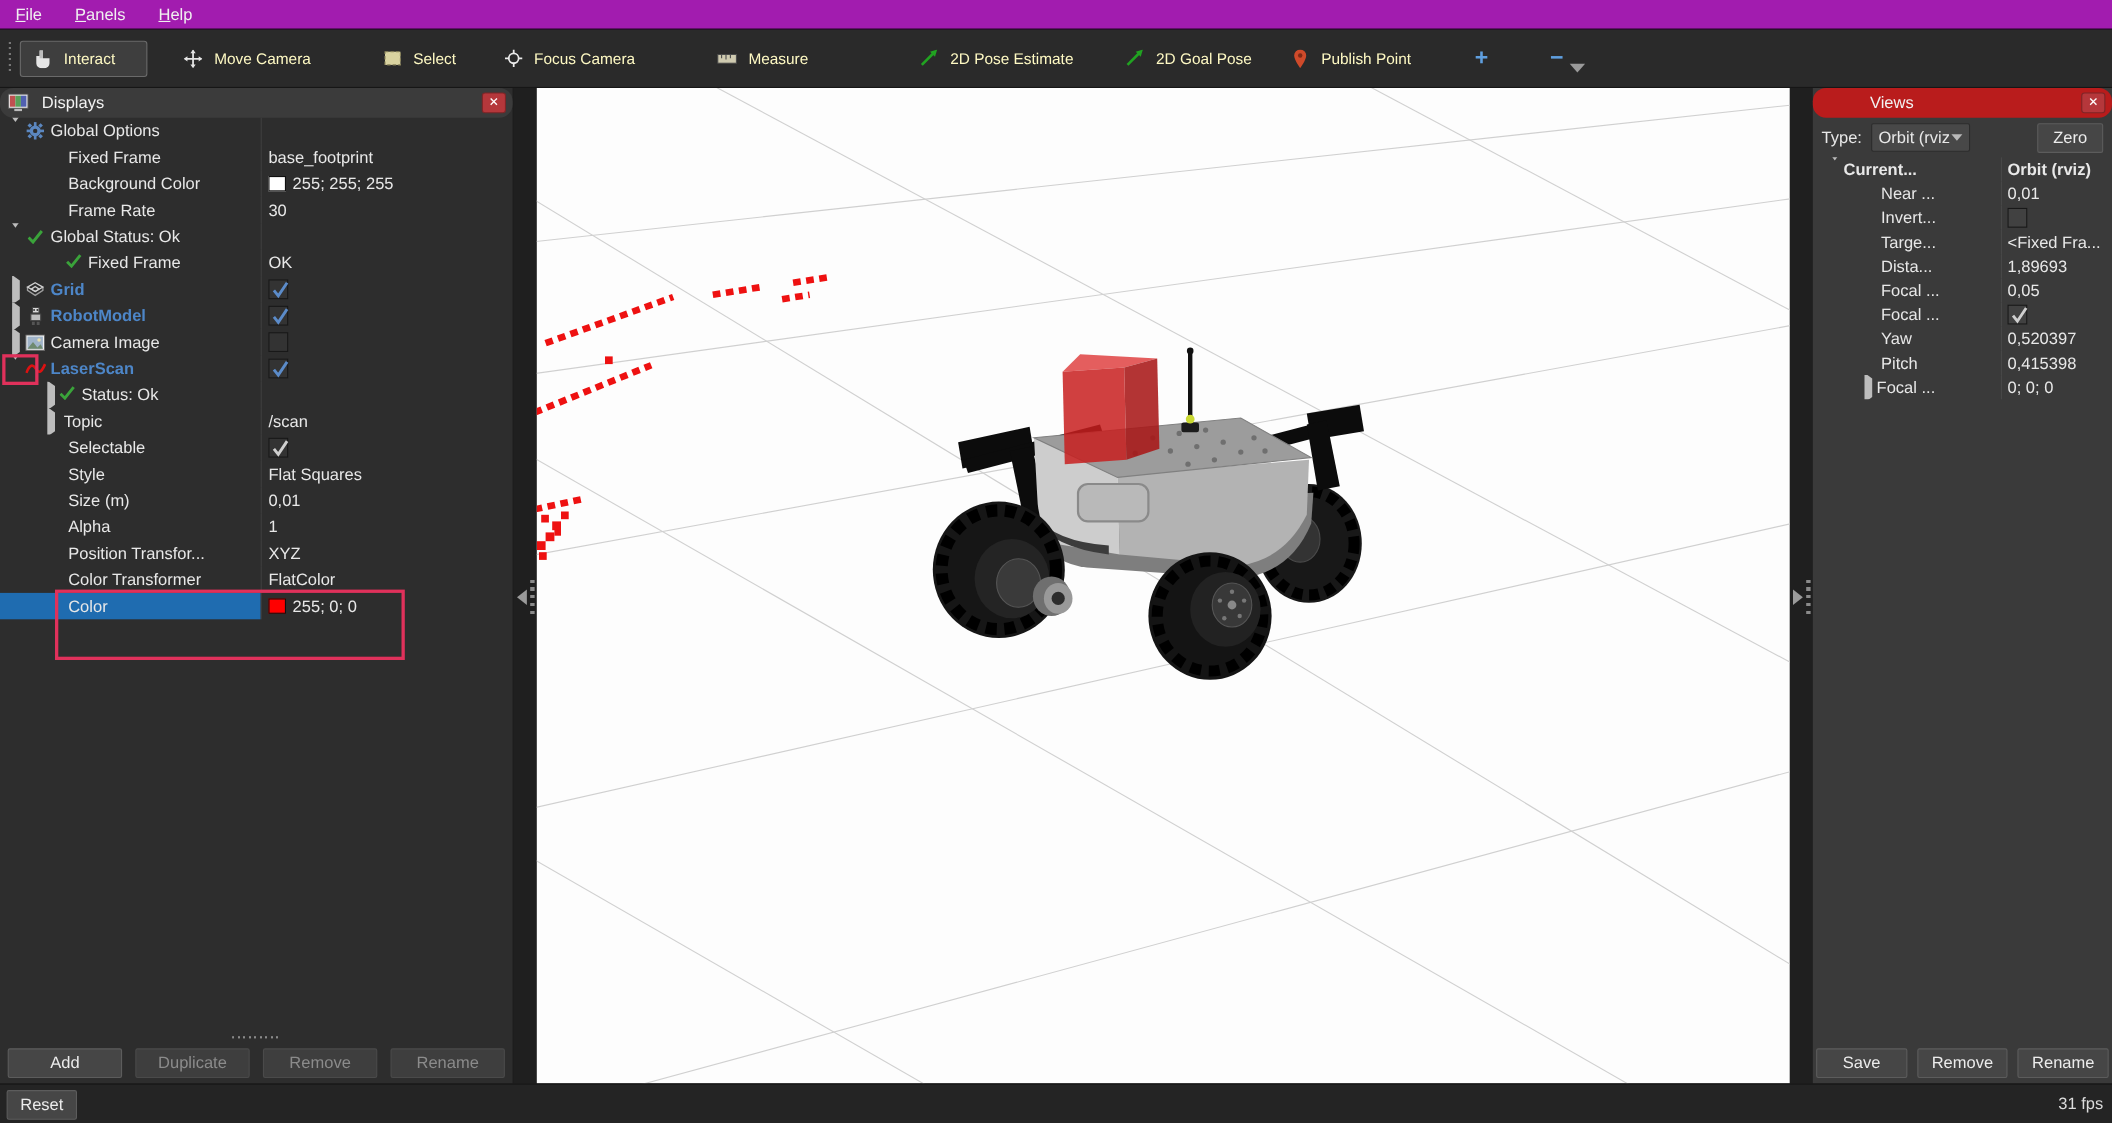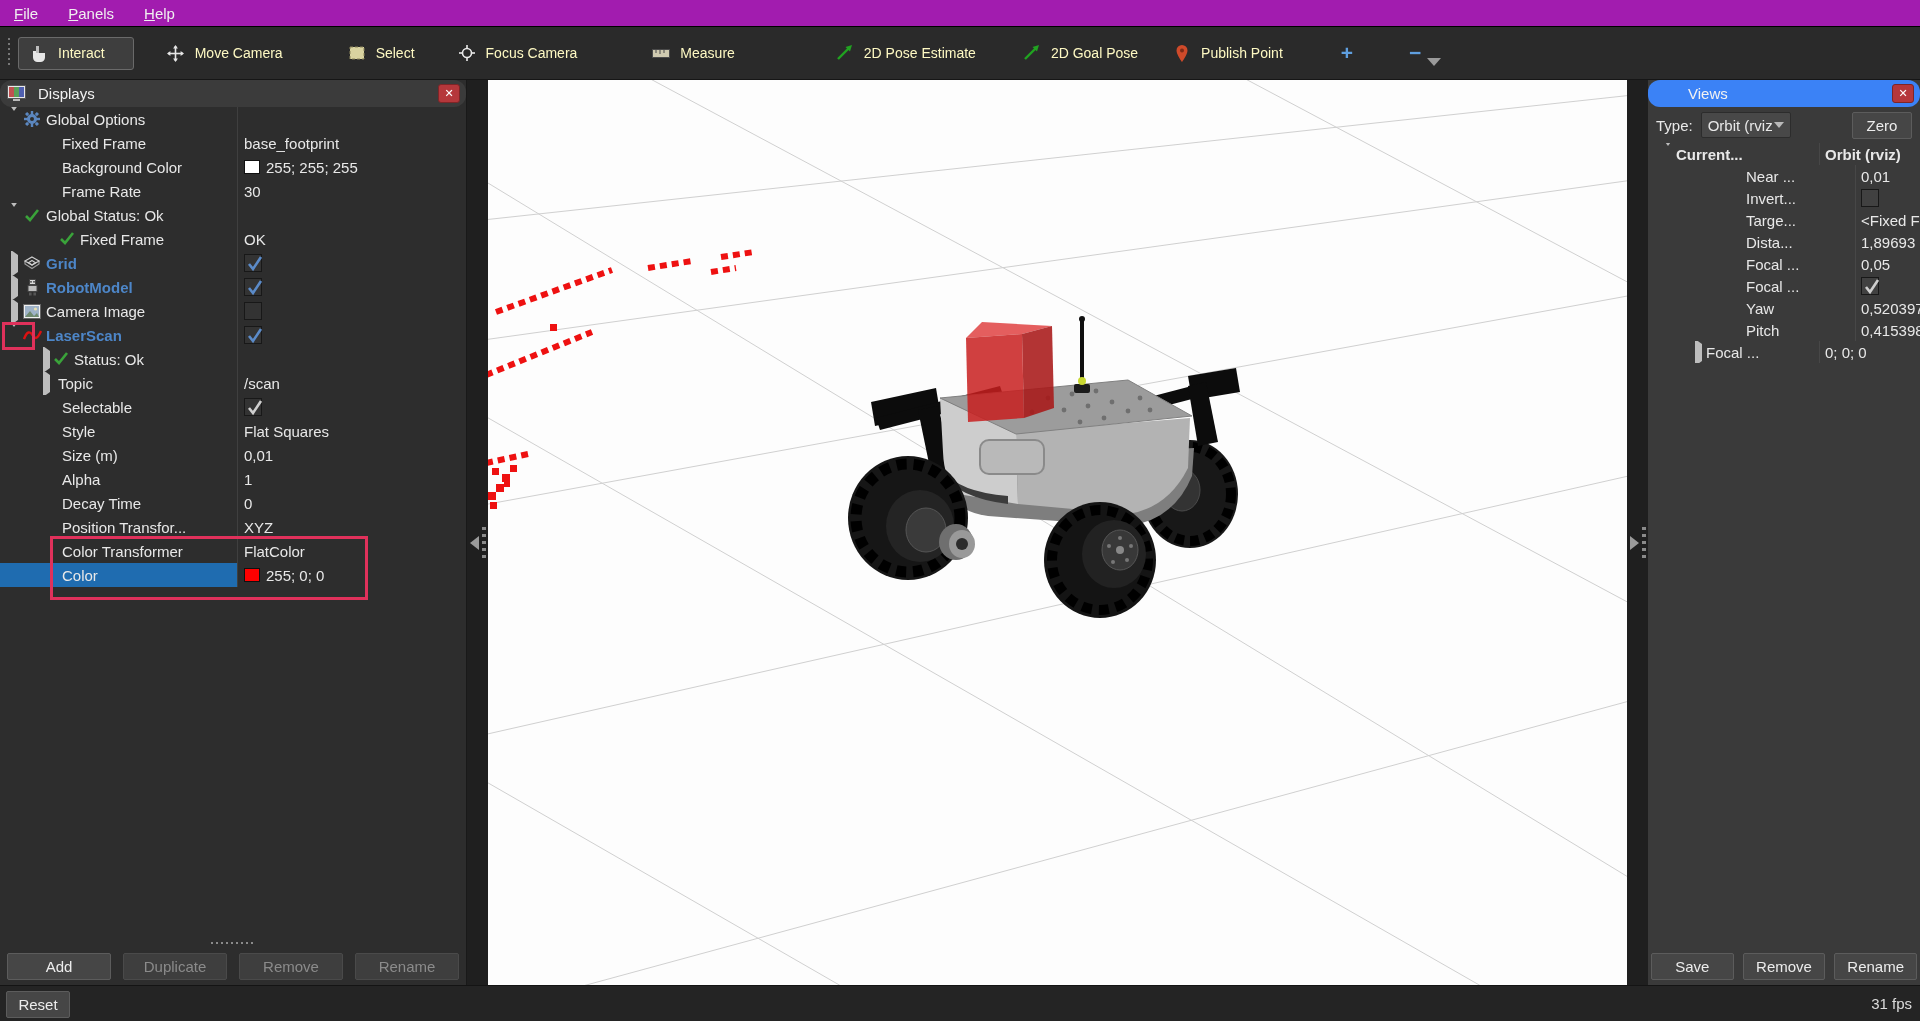--- a/index.html
+++ b/index.html
@@ -56,29 +56,29 @@
   .gut-inner { position:absolute; top:447px; left:0; width:100%; display:flex; align-items:center; justify-content:center; gap:3px; }
   .gut-arr-l { width:0; height:0; border-top:7px solid transparent; border-bottom:7px solid transparent; border-right:9px solid #9a9a9a; }
   .gut-arr-r { width:0; height:0; border-top:7px solid transparent; border-bottom:7px solid transparent; border-left:9px solid #9a9a9a; }
   .gut-dots { width:4px; height:32px; background:repeating-linear-gradient(#8a8a8a 0 3px, transparent 3px 7px); }
 
   
   .viewport { position:absolute; left:488px; top:80px; width:1139px; height:905px; background:#fdfdfd; }
 
   
   .views { left:1648px; width:272px; background:#3a3a3a; }
-  .views .panel-header { background:#3b82f6; padding-left:32px; }
+  .views .panel-header { background:#b91c1c; padding-left:44px; }
   .typerow { height:36px; display:flex; align-items:center; padding:0 8px; gap:8px; font-size:15px;text-align:right; }
   .dropdown { width:90px; height:26px; background:#484848; border:1px solid #2c2c2c; border-radius:2px; display:flex; align-items:center; padding:0 6px; font-size:15px; overflow:hidden; white-space:nowrap; }
   .dd-arr { margin-left:auto; width:0; height:0; border-left:5px solid transparent; border-right:5px solid transparent; border-top:6px solid #b9b9b9; }
   .zero-btn { margin-left:auto; width:60px; }
   .vrow { display:flex; height:22px; align-items:center; font-size:15px; white-space:nowrap;gap:31px; }
   .vlabel { width:140px; flex:none; height:100%; display:flex; align-items:center; overflow:hidden; }
   .vvalue { flex:1; height:100%; display:flex; align-items:center; gap:5px; border-left:1px solid #474747; padding-left:5px; overflow:hidden; }
-  .vpl0 { padding-left:14px; } .vpl1 { padding-left:62px;margin-left:36px; } .vpl1a { padding-left:44px; }
+  .vpl0 { padding-left:14px; } .vpl1 { padding-left:62px; } .vpl1a { padding-left:44px; }
   .bold { font-weight:bold; }
   .views .checkbox { background:#414141; }
 
   
   .statusbar { position:absolute; left:0; top:985px; width:100%; height:36px; background:#242424; border-top:1px solid #141414; }
   .reset-btn { position:absolute; left:6px; top:5px; width:64px; }
   .fps { position:absolute; right:8px; top:9px; font-size:15px; color:#dcdcdc; }
 
   
   .annot { position:absolute; border:3px solid #e0315b; pointer-events:none; }
@@ -407,28 +407,20 @@
       <div class="tvalue">
           <span>0,01</span>
         </div>
     </div>
     <div class="trow">
       <div class="tlabel pl2n">
           <span>Alpha</span>
         </div>
       <div class="tvalue">
           <span>1</span>
-        </div>
-    </div>
-    <div class="trow">
-      <div class="tlabel pl2n">
-          <span>Decay Time</span>
-        </div>
-      <div class="tvalue">
-          <span>0</span>
         </div>
     </div>
     <div class="trow">
       <div class="tlabel pl2n">
           <span>Position Transfor...</span>
         </div>
       <div class="tvalue">
           <span>XYZ</span>
         </div>
     </div>

